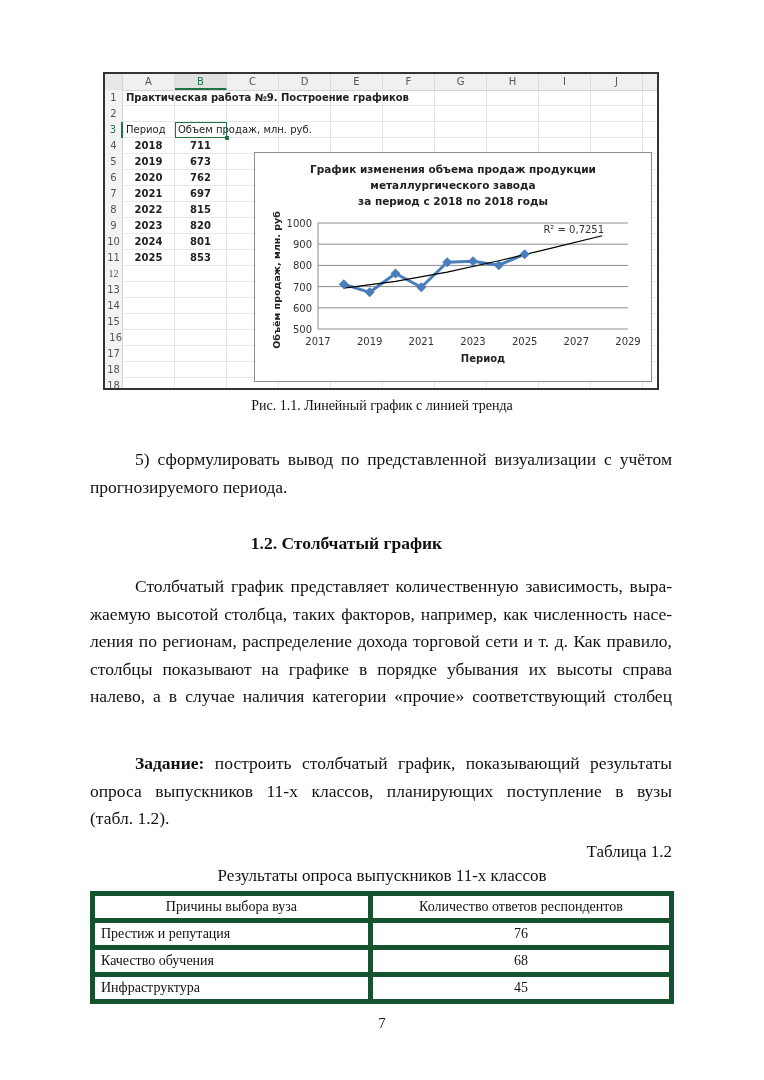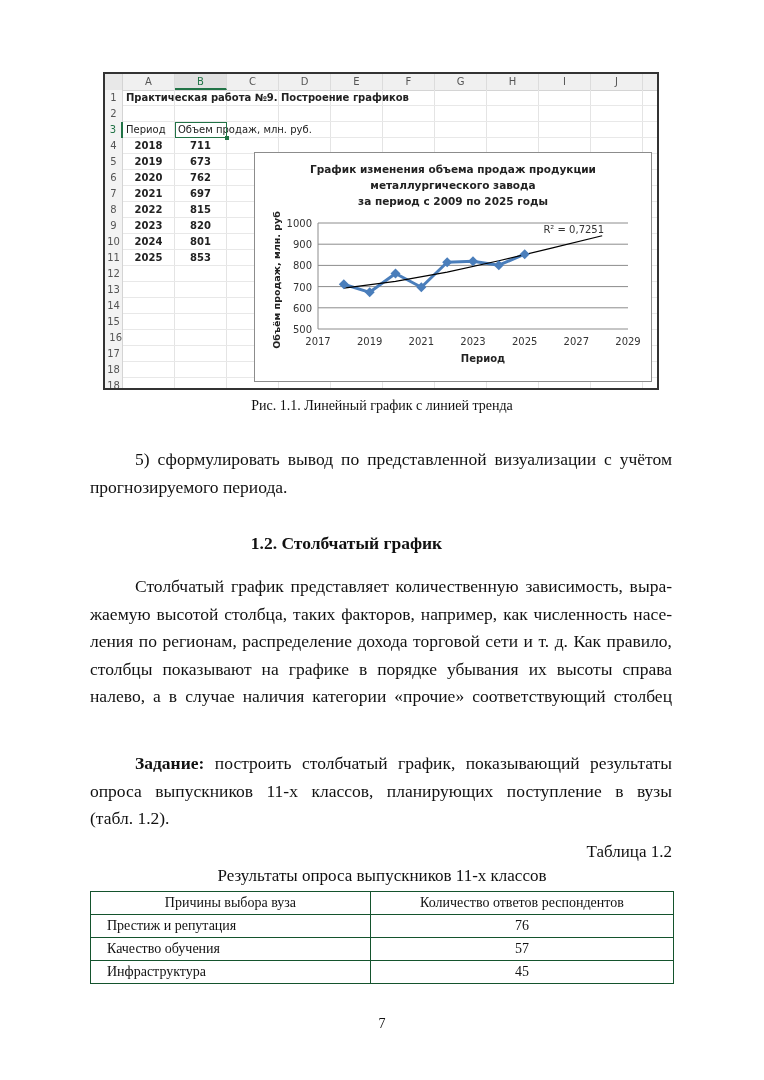--- a/index.html
+++ b/index.html
@@ -39,21 +39,21 @@
   .caption { position: absolute; left: 0; width: 764px; text-align: center; top: 398px; font-size: 14px; }
   .para { position: absolute; left: 90px; width: 582px; font-size: 17.5px; line-height: 27.5px; text-align: justify; }
   .para .line { display: block; text-align: justify; text-align-last: justify; white-space: nowrap; }
   .para .line.last { text-align-last: left; }
   .indent { padding-left: 45px; }
   .heading { position: absolute; left: 0; width: 693px; text-align: center; top: 533px;
              font-size: 17.5px; font-weight: bold; }
   .tabno { position: absolute; right: 92px; top: 842px; font-size: 17px; }
   .tabtitle { position: absolute; left: 0; width: 764px; text-align: center; top: 866px; font-size: 17px; }
   table.res { position: absolute; left: 90px; top: 891px; width: 584px; border-collapse: collapse; font-size: 14px; }
-  table.res td, table.res th { border: 1px solid #14532d; height: 22px; padding: 0 16px; font-weight: normal; }
+  table.res td, table.res th { border: 5px solid #14532d; height: 22px; padding: 0 6px; font-weight: normal; }
   table.res th { text-align: center; }
   table.res td.num { text-align: center; }
   .pageno { position: absolute; left: 0; width: 764px; text-align: center; top: 1016px; font-size: 14px; }
 </style>
 </head>
 <body>
 
 <div id="sheet">
   <div id="colhead">
       <div class="colh" style="left: 18px; width: 52px;">A</div>
@@ -115,21 +115,21 @@
       <div class="cell r" style="left: 73px; top: 144px; width: 45px;">820</div>
       <div class="cell r" style="left: 21px; top: 160px; width: 45px;">2024</div>
       <div class="cell r" style="left: 73px; top: 160px; width: 45px;">801</div>
       <div class="cell r" style="left: 21px; top: 176px; width: 45px;">2025</div>
       <div class="cell r" style="left: 73px; top: 176px; width: 45px;">853</div>
     </div>
 
   <div id="chart">
     <div class="ctitle" style="top:8px">График изменения объема продаж продукции</div>
     <div class="ctitle" style="top:24px">металлургического завода</div>
-    <div class="ctitle" style="top:40px">за период с 2009 по 2025 годы</div>
+    <div class="ctitle" style="top:40px">за период с 2018 по 2018 годы</div>
     <svg id="chart-svg" width="396" height="228">
         <line x1="63" x2="373" y1="176" y2="176" stroke="#8c8c8c" stroke-width="1"></line>
         <text x="57" y="180" text-anchor="end" font-size="10" fill="#333" font-family="DejaVu Sans, sans-serif">500</text>
         <line x1="63" x2="373" y1="154.8" y2="154.8" stroke="#8c8c8c" stroke-width="1"></line>
         <text x="57" y="158.8" text-anchor="end" font-size="10" fill="#333" font-family="DejaVu Sans, sans-serif">600</text>
         <line x1="63" x2="373" y1="133.6" y2="133.6" stroke="#8c8c8c" stroke-width="1"></line>
         <text x="57" y="137.6" text-anchor="end" font-size="10" fill="#333" font-family="DejaVu Sans, sans-serif">700</text>
         <line x1="63" x2="373" y1="112.4" y2="112.4" stroke="#8c8c8c" stroke-width="1"></line>
         <text x="57" y="116.4" text-anchor="end" font-size="10" fill="#333" font-family="DejaVu Sans, sans-serif">800</text>
         <line x1="63" x2="373" y1="91.19999999999999" y2="91.19999999999999" stroke="#8c8c8c" stroke-width="1"></line>
@@ -163,21 +163,21 @@
     <div class="rowh" style="top: 32px;">2</div>
     <div class="rowh sel" style="top: 48px;">3</div>
     <div class="rowh" style="top: 64px;">4</div>
     <div class="rowh" style="top: 80px;">5</div>
     <div class="rowh" style="top: 96px;">6</div>
     <div class="rowh" style="top: 112px;">7</div>
     <div class="rowh" style="top: 128px;">8</div>
     <div class="rowh" style="top: 144px;">9</div>
     <div class="rowh" style="top: 160px;">10</div>
     <div class="rowh" style="top: 176px;">11</div>
-    <div class="rowh" style="top: 192px;">12</div>
+    <div class="rowh" style="top: 192px; font-family: Liberation Serif, serif;">12</div>
     <div class="rowh" style="top: 208px;">13</div>
     <div class="rowh" style="top: 224px;">14</div>
     <div class="rowh" style="top: 240px;">15</div>
     <div class="rowh" style="top: 256px; text-align: right;">16</div>
     <div class="rowh" style="top: 272px;">17</div>
     <div class="rowh" style="top: 288px;">18</div>
     <div class="rowh" style="top: 304px;">18</div>
   </div>
 
 <div class="caption">Рис. 1.1. Линейный график с линией тренда</div>
@@ -210,21 +210,21 @@
       <tr>
     <th style="width:48%">Причины выбора вуза</th>
     <th>Количество ответов респондентов</th>
   </tr>
   <tr>
     <td>Престиж и репутация</td>
     <td class="num">76</td>
   </tr>
   <tr>
     <td>Качество обучения</td>
-    <td class="num">57</td>
+    <td class="num">68</td>
   </tr>
   <tr>
     <td>Инфраструктура</td>
     <td class="num">45</td>
   </tr>
 </tbody>
   </table>
 
 <div class="pageno">7</div>
 

